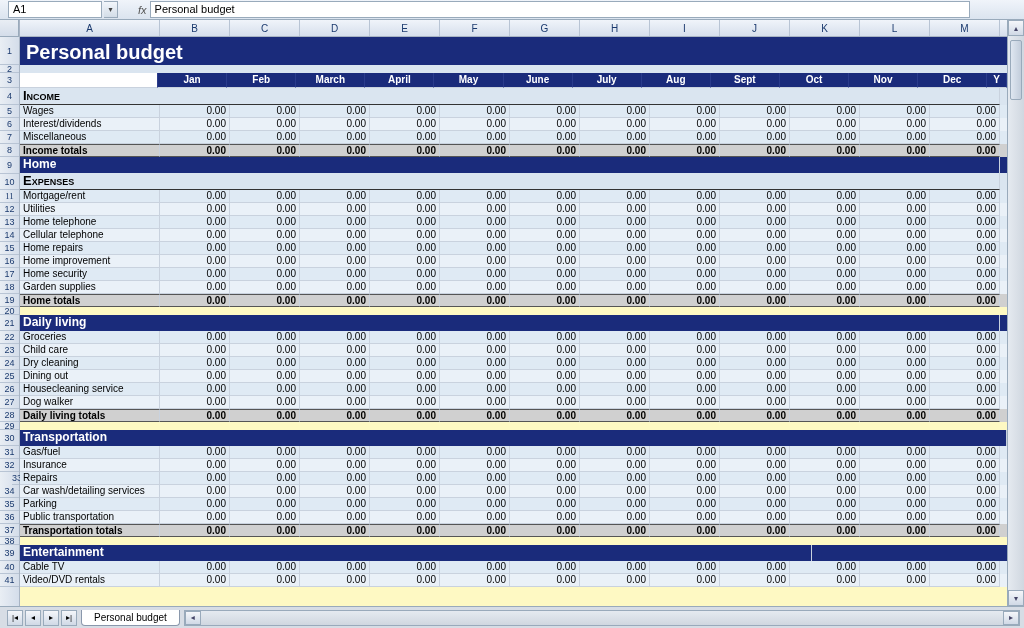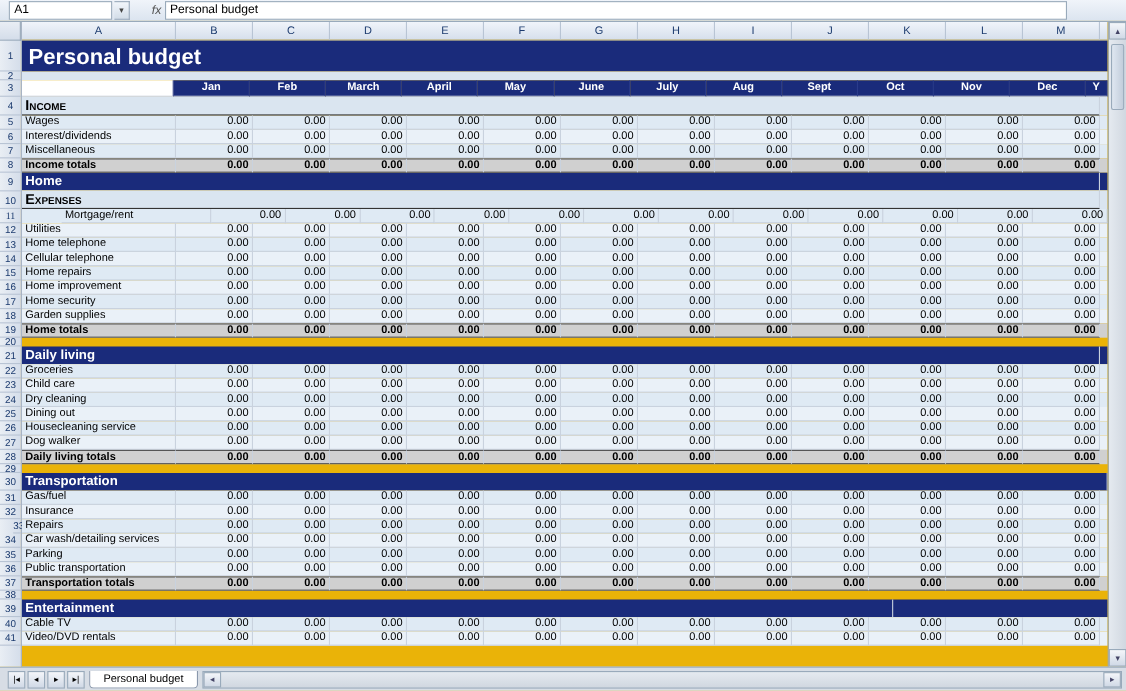--- a/index.html
+++ b/index.html
@@ -2,21 +2,21 @@
 <html><head>
 <meta charset="utf-8">
 <style>
   * { box-sizing: border-box; margin: 0; padding: 0; }
   body {
     font-family: Arial, sans-serif;
     font-size: 11px;
     background: #e8eef4;
     overflow: hidden;
   }
-  .app { width: 1024px; height: 628px; position: relative; background:#eab308; }
+  .app { width: 1024px; height: 628px; position: relative; background:#fef9c3; }
   .formula-bar {
     display: flex;
     align-items: center;
     height: 20px;
     background: linear-gradient(#f0f4fa,#dbe4ef);
     border-bottom: 1px solid #9ab;
     font-size: 11px;
   }
   .name-box {
     width: 94px;
@@ -310,21 +310,21 @@
             <div class="cell num" style="width: 70px;">0.00</div>
             <div class="cell num" style="width: 70px;">0.00</div>
           </div>
           <div class="row subsection">
             <div class="cell label-col" style="width: 980px;">Home</div>
           </div>
           <div class="row section-header">
             <div class="cell label-col" style="width: 980px; font-size: 13px;">Expenses</div>
           </div>
           <div class="row alt1">
-            <div class="cell label-col" style="width: 140px; margin-left: 36px;">Mortgage/rent</div>
+            <div class="cell label-col" style="width: 140px;">Mortgage/rent</div>
             <div class="cell num" style="width: 70px;">0.00</div>
             <div class="cell num" style="width: 70px;">0.00</div>
             <div class="cell num" style="width: 70px;">0.00</div>
             <div class="cell num" style="width: 70px;">0.00</div>
             <div class="cell num" style="width: 70px;">0.00</div>
             <div class="cell num" style="width: 70px;">0.00</div>
             <div class="cell num" style="width: 70px;">0.00</div>
             <div class="cell num" style="width: 70px;">0.00</div>
             <div class="cell num" style="width: 70px;">0.00</div>
             <div class="cell num" style="width: 70px;">0.00</div>

